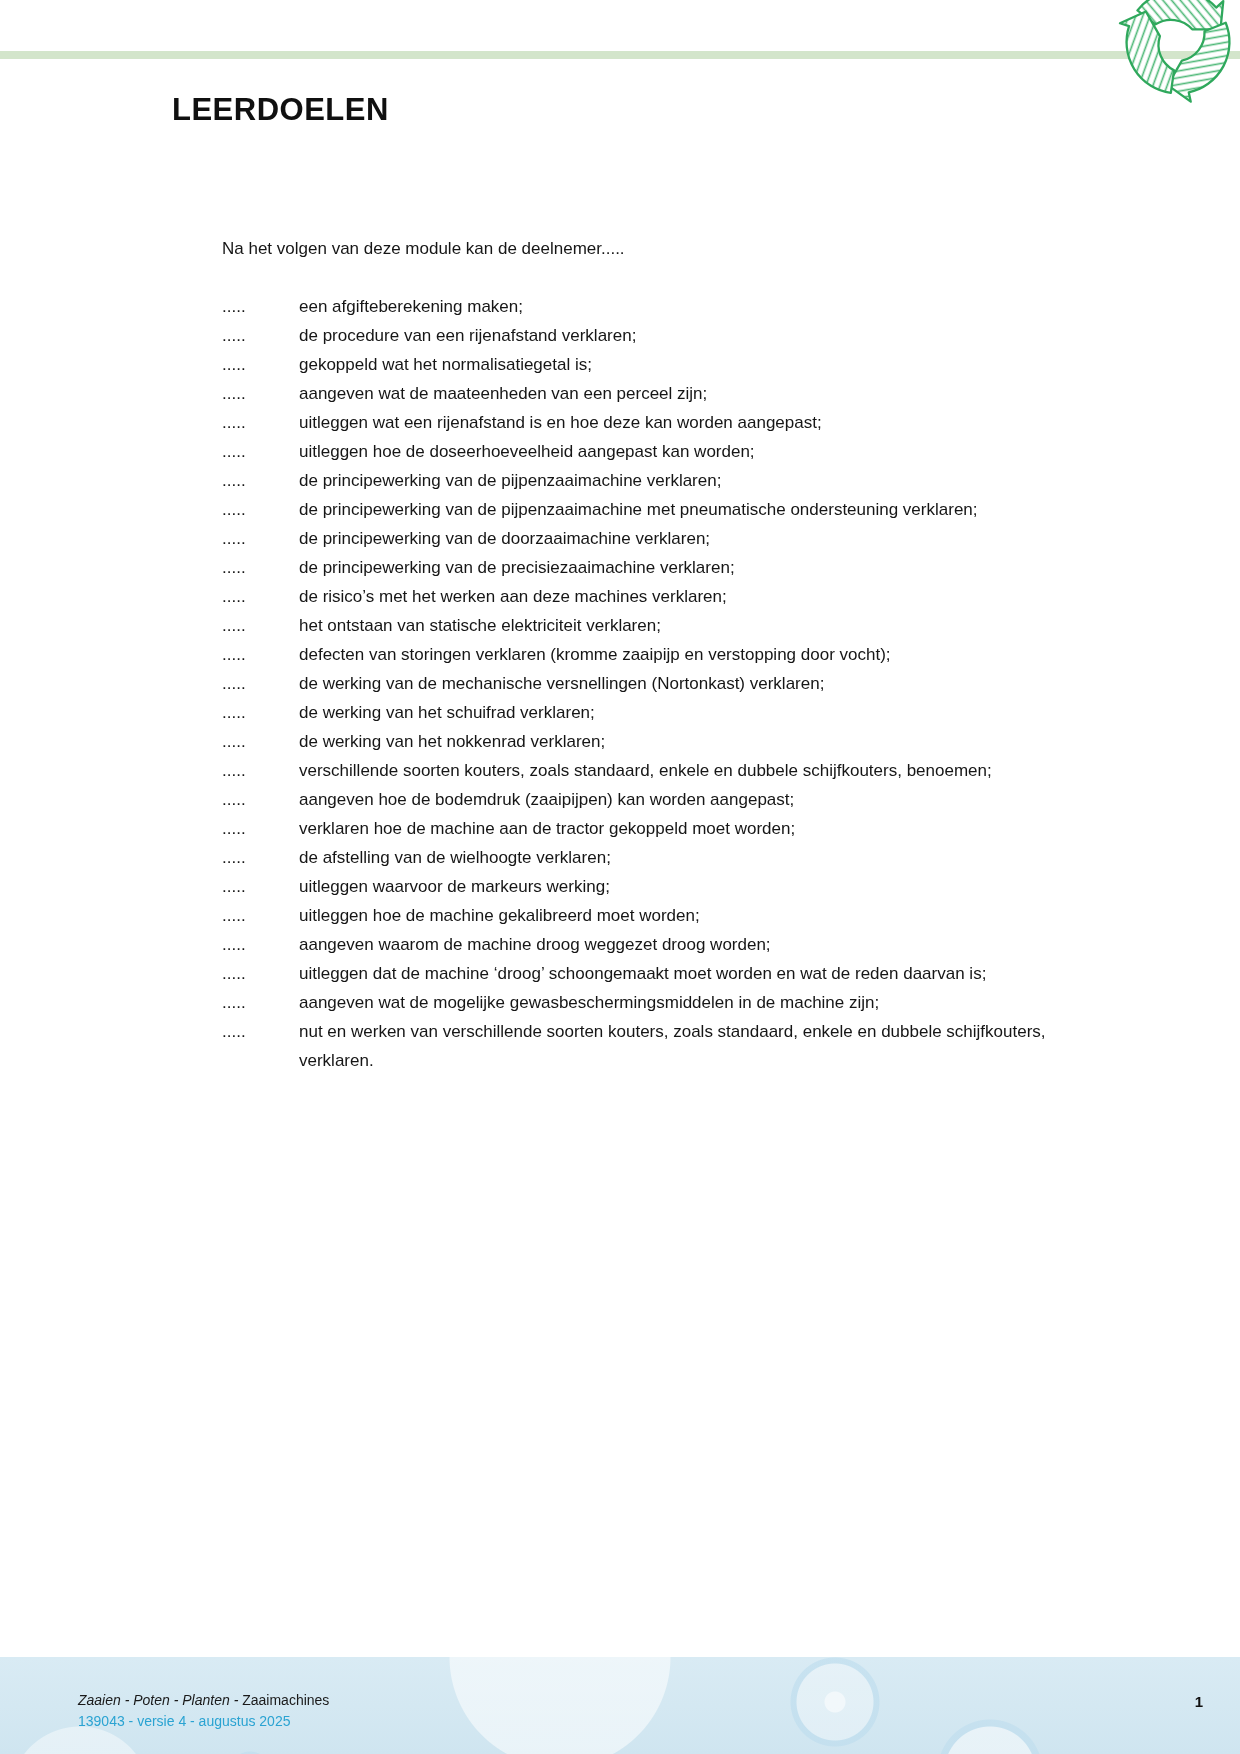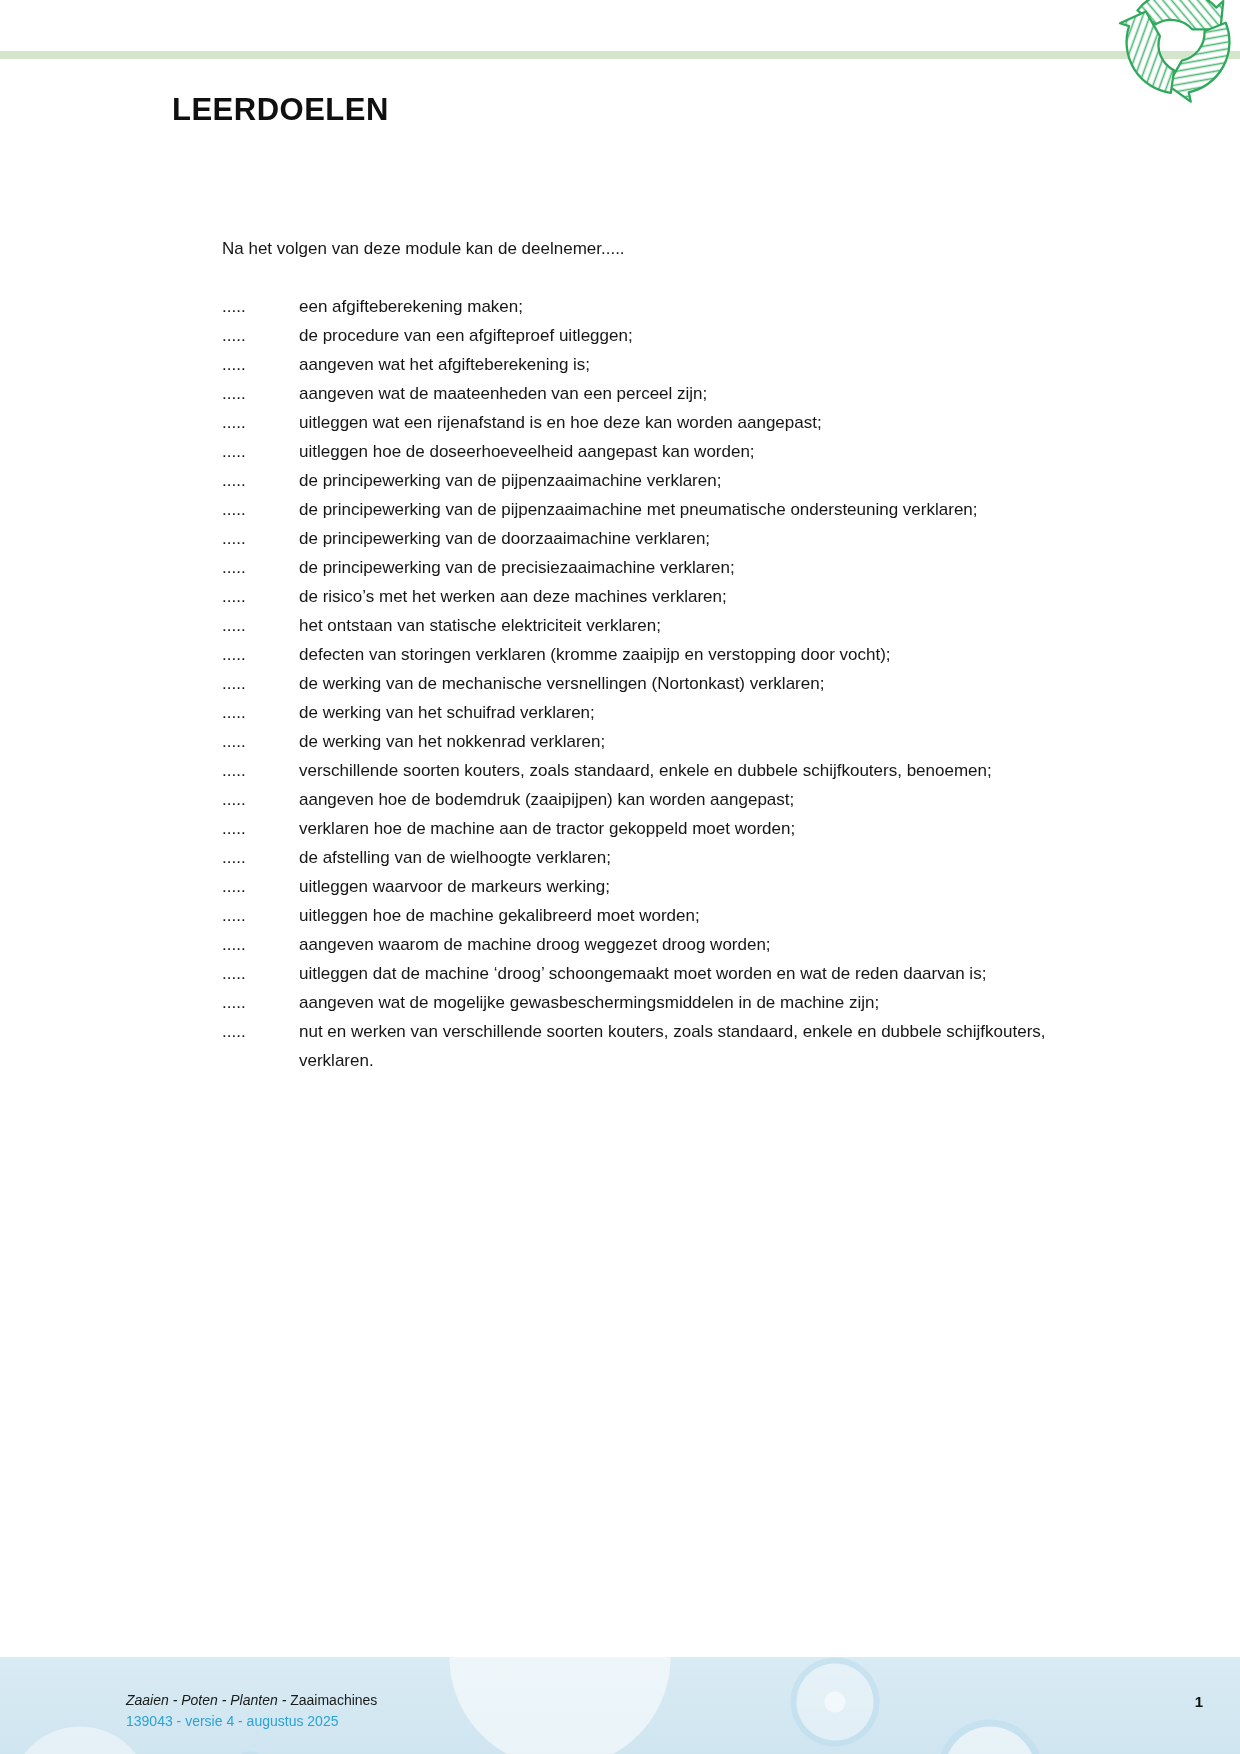--- a/index.html
+++ b/index.html
@@ -76,21 +76,20 @@
   }
 
   .footer-meta {
     position: absolute;
     left: 78px;
     top: 33px;
     font-size: 14px;
     line-height: 21px;
     color: #1a1a1a;
     white-space: nowrap;
-    margin-left: 48px;
   }
   .footer-series-italic { font-style: italic; }
   .footer-version { color: var(--version-text-blue, #2aa3d2); }
 
   .page-number {
     position: absolute;
     right: 37px;
     top: 36px;
     font-size: 15px;
     font-weight: bold;
@@ -131,26 +130,26 @@
   <p class="intro">Na het volgen van deze module kan de deelnemer.....</p>
 
   <div class="goal-list" id="goal-list">
   <div class="goal-row">
     <span class="bullet-cell">.....</span>
     <span class="goal-text">een afgifteberekening maken;</span>
   </div>
 
   <div class="goal-row">
     <span class="bullet-cell">.....</span>
-    <span class="goal-text">de procedure van een afgifteproef uitleggen;</span>
-  </div>
-
-  <div class="goal-row">
-    <span class="bullet-cell">.....</span>
-    <span class="goal-text">aangeven wat het afgifteberekening is;</span>
+    <span class="goal-text">de procedure van een rijenafstand verklaren;</span>
+  </div>
+
+  <div class="goal-row">
+    <span class="bullet-cell">.....</span>
+    <span class="goal-text">gekoppeld wat het normalisatiegetal is;</span>
   </div>
 
   <div class="goal-row">
     <span class="bullet-cell">.....</span>
     <span class="goal-text">aangeven wat de maateenheden van een perceel zijn;</span>
   </div>
 
   <div class="goal-row">
     <span class="bullet-cell">.....</span>
     <span class="goal-text">uitleggen wat een rijenafstand is en hoe deze kan worden aangepast;</span>

